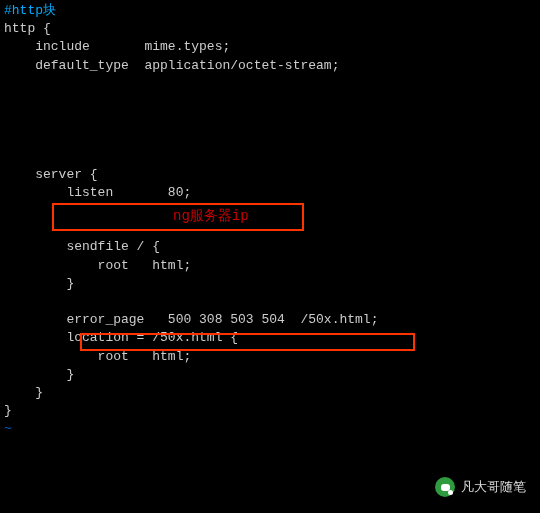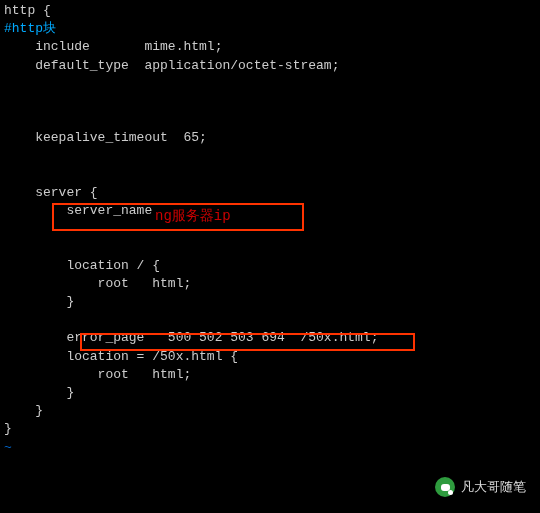--- a/index.html
+++ b/index.html
@@ -54,21 +54,21 @@
       color: #000;
       display: inline-block;
       width: 8px;
     }
     .overlay-text {
       position: absolute;
       color: #cc0000;
       font-size: 14px;
       font-weight: normal;
       z-index: 6;
-      left: 155px;
+      left: 173px;
       top: 207px;
     }
     .watermark {
       position: absolute;
       right: 14px;
       bottom: 16px;
       display: flex;
       align-items: center;
       gap: 6px;
       z-index: 10;
@@ -104,39 +104,38 @@
     .wm-text {
       color: #ddd;
       font-size: 13px;
       font-family: "Microsoft YaHei", sans-serif;
     }
   </style>
 </head>
 <body>
 
 <div class="editor">
+  <div class="line comment">#http块</div>
   <div class="line">http {</div>
-  <div class="line comment">#http块</div>
-  <div class="line">    include       mime.html;</div>
+  <div class="line">    include       mime.types;</div>
   <div class="line">    default_type  application/octet-stream;</div>
   <div class="line"> </div>
   <div class="line"> </div>
   <div class="line"> </div>
-  <div class="line">    keepalive_timeout  65;</div>
   <div class="line"> </div>
   <div class="line"> </div>
   <div class="line">    server {</div>
-  <div class="line">        server_name</div>
+  <div class="line">        listen       80;</div>
   <div class="line"> </div>
   <div class="line"> </div>
-  <div class="line">        location / {</div>
+  <div class="line">        sendfile / {</div>
   <div class="line">            root   html;</div>
   <div class="line">        }</div>
   <div class="line"> </div>
-  <div class="line">        error_page   500 502 503 694  /50x.html;</div>
+  <div class="line">        error_page   500 308 503 504  /50x.html;</div>
   <div class="line">        location = /50x.html {</div>
   <div class="line">            root   html;</div>
   <div class="line">        }</div>
   <div class="line">    }</div>
   <div class="line">}</div>
   <div class="line tilde">~</div>
 
 </div>
 
 <div class="hl-box hl1"></div>

